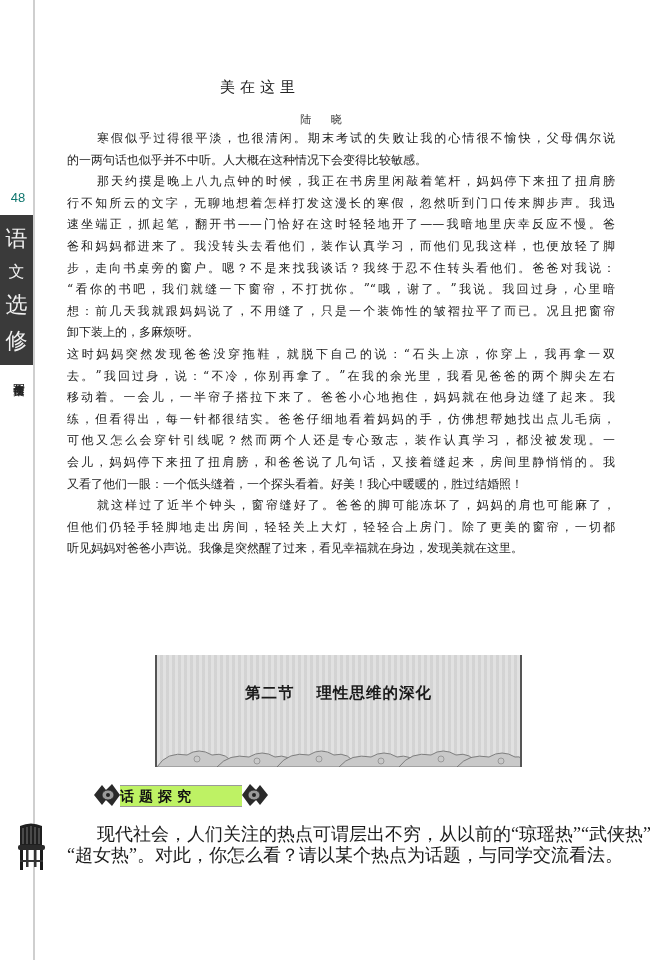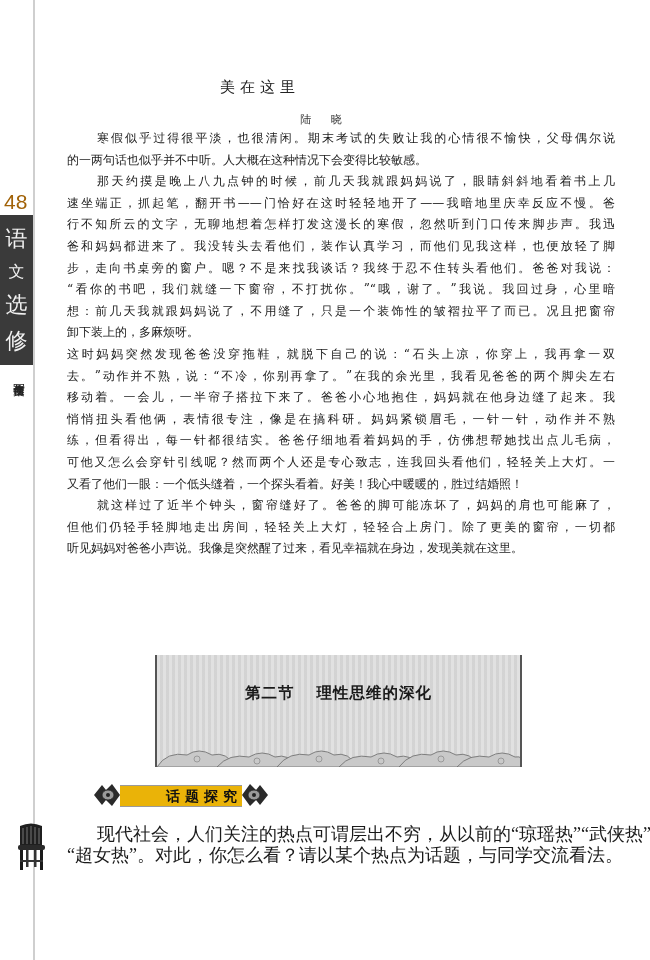--- a/index.html
+++ b/index.html
@@ -4,22 +4,22 @@
 <style>
   html, body { margin: 0; padding: 0; }
   body {
     width: 650px; height: 960px; background: #ffffff; position: relative; overflow: hidden;
     font-family: "DejaVu Serif", "Liberation Serif", serif; color: #1a1a1a;
   }
   .margin-rule {
     position: absolute; left: 33px; top: 0; width: 2px; height: 960px; background: #cfcfcf;
   }
   .page-number {
-    position: absolute; left: 4px; top: 190px; width: 28px; 
-    font-family: "Liberation Sans", sans-serif; font-size: 21px; color: #a16207;
+    position: absolute; left: 4px; top: 190px; width: 28px; text-align: center;
+    font-family: "Liberation Sans", sans-serif; font-size: 13px; color: #0f766e;
   }
   .side-band {
     position: absolute; left: 0; top: 215px; width: 33px; height: 150px; background: #3a3a3a;
     display: flex; flex-direction: column; align-items: center; justify-content: space-around;
     padding: 6px 0; box-sizing: border-box;
   }
   .side-band span { color: #f2f2f2; font-size: 22px; line-height: 1; display: block; }
   .side-band span:nth-child(2) { font-size: 16px; }
   .side-sub {
     position: absolute; left: 9px; top: 375px; width: 16px; font-size: 11.5px; line-height: 13.5px;
@@ -52,23 +52,23 @@
     letter-spacing: 1px;
   }
   .section-banner .title .gap { display: inline-block; width: 22px; }
   .clouds {
     position: absolute; left: 0; right: 0; bottom: 0; height: 22px;
   }
   .topic-banner {
     position: absolute; left: 92px; top: 782px; width: 178px; height: 26px;
   }
   .topic-banner .plate {
-    position: absolute; left: 28px; right: 28px; top: 3px; height: 20px; background: #eab308;
+    position: absolute; left: 28px; right: 28px; top: 3px; height: 20px; background: #bef264;
     border-top: 1px solid #9a9a9a; border-bottom: 1px solid #9a9a9a;
-    text-align: right; font-size: 14px; font-weight: bold; line-height: 20px; letter-spacing: 5px; color: #111;
+    text-align: left; font-size: 14px; font-weight: bold; line-height: 20px; letter-spacing: 5px; color: #111;
   }
   .topic-banner .orn { position: absolute; top: 0; width: 30px; height: 26px; }
   .topic-banner .orn.l { left: 0; }
   .topic-banner .orn.r { right: 0; }
   .chair-icon { position: absolute; left: 14px; top: 822px; width: 34px; height: 50px; }
   .topic-text {
     position: absolute; left: 67px; top: 824px; width: 548px;
     font-family: "Liberation Serif", "DejaVu Serif", serif;
     font-size: 18px; line-height: 21px; color: #1a1a1a;
   }
@@ -90,34 +90,34 @@
 </div>
 
 <div class="side-sub">文章写作与修改</div>
 
 <div class="article-title">美在这里</div>
 <div class="article-author">陆 晓</div>
 
 <div class="body-text" id="article-body">
     <span class="ln indent">寒假似乎过得很平淡，也很清闲。期末考试的失败让我的心情很不愉快，父母偶尔说</span>
     <span class="ln last">的一两句话也似乎并不中听。人大概在这种情况下会变得比较敏感。</span>
-    <span class="ln indent">那天约摸是晚上八九点钟的时候，前几天我就跟妈妈说了，眼睛斜斜地看着书上几</span>
+    <span class="ln indent">那天约摸是晚上八九点钟的时候，我正在书房里闲敲着笔杆，妈妈停下来扭了扭肩膀</span>
+    <span class="ln">行不知所云的文字，无聊地想着怎样打发这漫长的寒假，忽然听到门口传来脚步声。我迅</span>
     <span class="ln">速坐端正，抓起笔，翻开书——门恰好在这时轻轻地开了——我暗地里庆幸反应不慢。爸</span>
-    <span class="ln">行不知所云的文字，无聊地想着怎样打发这漫长的寒假，忽然听到门口传来脚步声。我迅</span>
     <span class="ln">爸和妈妈都进来了。我没转头去看他们，装作认真学习，而他们见我这样，也便放轻了脚</span>
     <span class="ln">步，走向书桌旁的窗户。嗯？不是来找我谈话？我终于忍不住转头看他们。爸爸对我说：</span>
     <span class="ln">“看你的书吧，我们就缝一下窗帘，不打扰你。”“哦，谢了。”我说。我回过身，心里暗</span>
     <span class="ln">想：前几天我就跟妈妈说了，不用缝了，只是一个装饰性的皱褶拉平了而已。况且把窗帘</span>
     <span class="ln last">卸下装上的，多麻烦呀。</span>
     <span class="ln">这时妈妈突然发现爸爸没穿拖鞋，就脱下自己的说：“石头上凉，你穿上，我再拿一双</span>
-    <span class="ln">去。”动作并不熟，说：“不冷，你别再拿了。”在我的余光里，我看见爸爸的两个脚尖左右</span>
+    <span class="ln">去。”我回过身，说：“不冷，你别再拿了。”在我的余光里，我看见爸爸的两个脚尖左右</span>
     <span class="ln">移动着。一会儿，一半帘子搭拉下来了。爸爸小心地抱住，妈妈就在他身边缝了起来。我</span>
-    <span class="ln">悄悄扭头看他俩，表情很专注，像是在搞科研。妈妈紧锁眉毛，一针一针，动作并不熟</span>
     <span class="ln">练，但看得出，每一针都很结实。爸爸仔细地看着妈妈的手，仿佛想帮她找出点儿毛病，</span>
-    <span class="ln">可他又怎么会穿针引线呢？然而两个人还是专心致志，连我回头看他们，轻轻关上大灯。一</span>
+    <span class="ln">可他又怎么会穿针引线呢？然而两个人还是专心致志，装作认真学习，都没被发现。一</span>
+    <span class="ln">会儿，妈妈停下来扭了扭肩膀，和爸爸说了几句话，又接着缝起来，房间里静悄悄的。我</span>
     <span class="ln last">又看了他们一眼：一个低头缝着，一个探头看着。好美！我心中暖暖的，胜过结婚照！</span>
     <span class="ln indent">就这样过了近半个钟头，窗帘缝好了。爸爸的脚可能冻坏了，妈妈的肩也可能麻了，</span>
     <span class="ln">但他们仍轻手轻脚地走出房间，轻轻关上大灯，轻轻合上房门。除了更美的窗帘，一切都</span>
     <span class="ln last">听见妈妈对爸爸小声说。我像是突然醒了过来，看见幸福就在身边，发现美就在这里。</span>
   </div>
 
 <div class="section-banner">
   <div class="title">
     <span>第二节</span><span class="gap"></span><span>理性思维的深化</span>
   </div>

